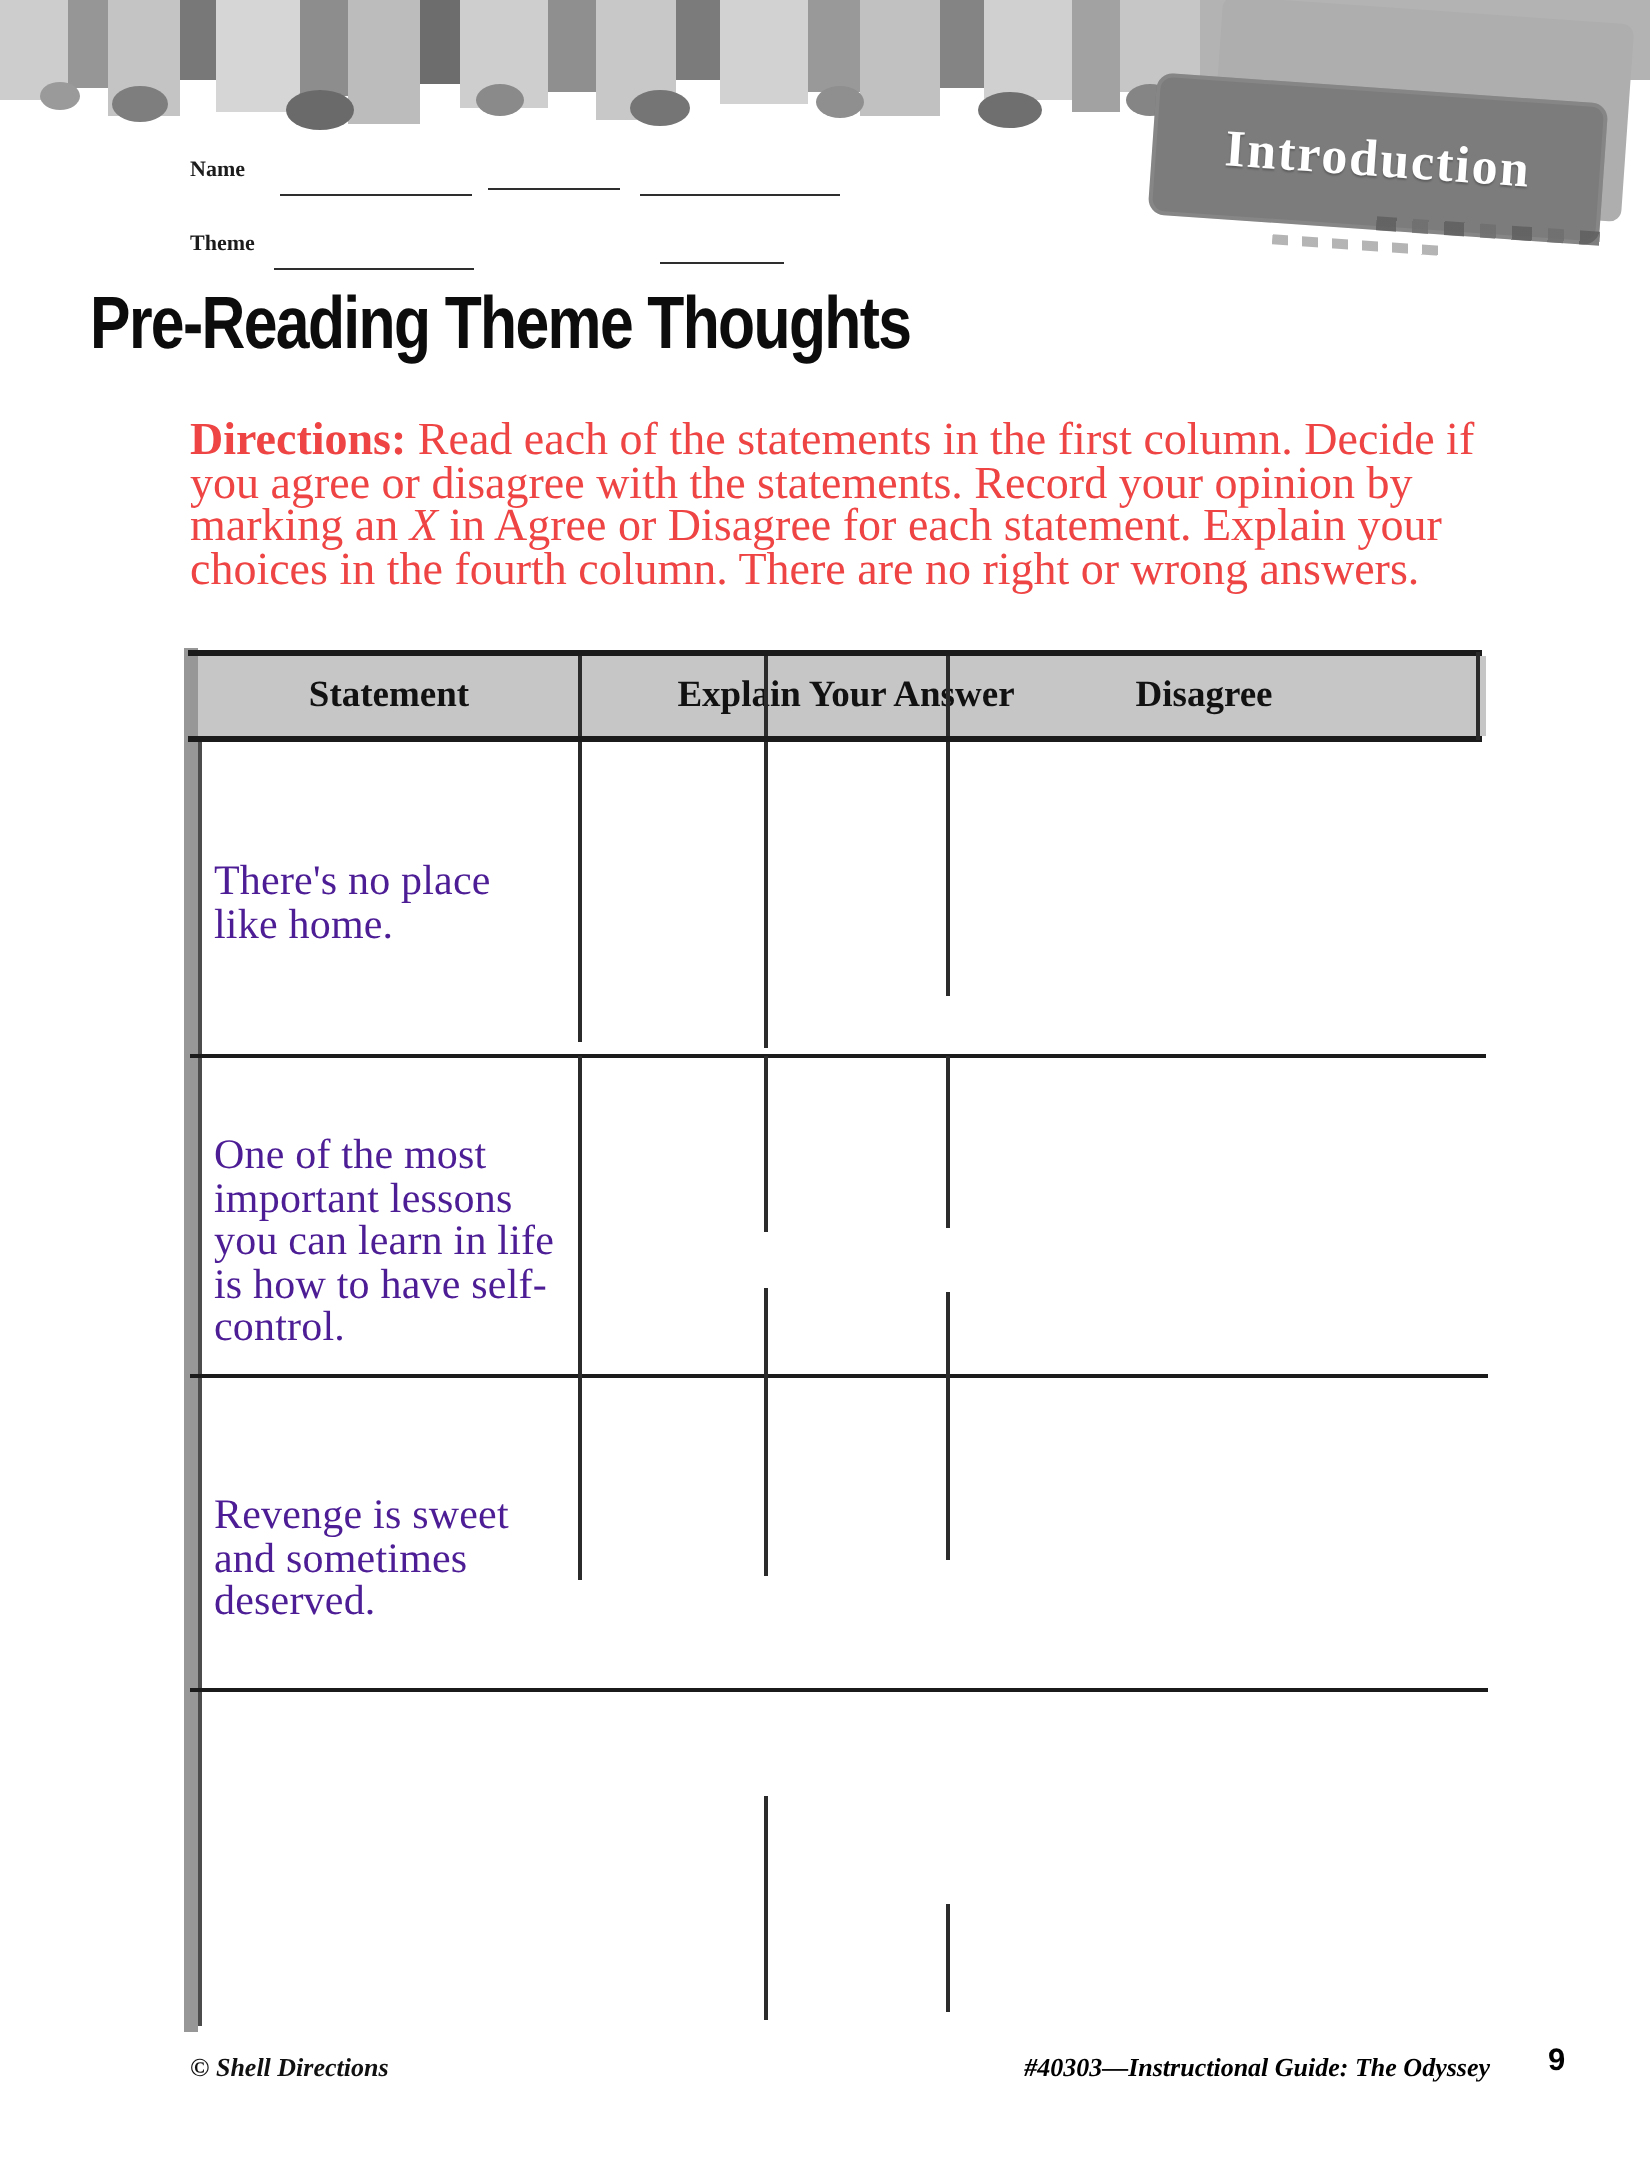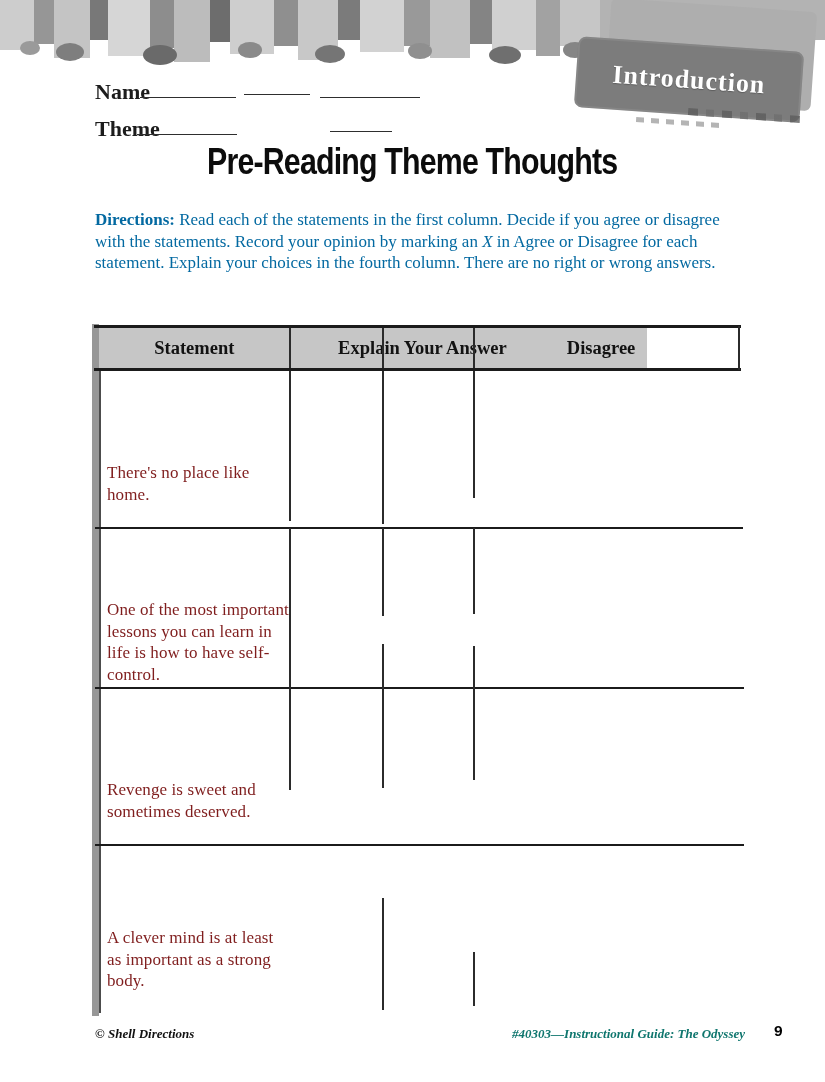--- a/index.html
+++ b/index.html
@@ -34,73 +34,72 @@
     background:repeating-linear-gradient(90deg,#5d5d5d 0 10px, transparent 10px 18px, #6e6e6e 18px 26px, transparent 26px 34px);
   }
   .tear2 {
     position:absolute; left:636px; top:120px; width:84px; height:5px;
     transform:rotate(4deg); opacity:.5;
     background:repeating-linear-gradient(90deg,#6a6a6a 0 8px, transparent 8px 15px);
   }
 
   
   .field-label {
-    position:absolute; font-size:22px; font-weight:600; color:#1c1c1c;
+    position:absolute; font-size:11px; font-weight:600; color:#1c1c1c;
   }
   .write-line {
     position:absolute; height:16px; border-bottom:1.4px solid #2e2e2e;
   }
 
   
-  .title { position:absolute; top:141px; left:0; width:825px; text-align:center; }
+  .title { position:absolute; top:141px; left:0; width:825px; }
   .title span {
     display:inline-block; font-family:"Liberation Sans", sans-serif;
     font-weight:800; font-size:37px; letter-spacing:-1px; color:#0c0c0c;
     transform:scaleX(0.82);
   }
 
   
   .directions {
     position:absolute; left:95px; top:209px; width:650px;
-    font-size:17px; line-height:21.6px; color:#0369a1;
+    font-size:23px; line-height:21.6px; color:#ef4444;
   }
   .directions b { font-weight:700; }
   .directions i { font-style:italic; }
 
   
   .left-band { position:absolute; left:92px; top:324px; width:7px; height:692px; background:#979797; }
   .left-edge { position:absolute; left:99px; top:325px; width:1.6px; height:688px; background:#4c4c4c; }
 
   .thead {
-    position:absolute; left:99px; top:328px; width:548px; height:40px;
+    position:absolute; left:99px; top:328px; width:644px; height:40px;
     background:#c6c6c6; display:flex;
   }
   .th {
     display:flex; align-items:center; justify-content:center;
     font-weight:700; font-size:18.5px; color:#121212;
   }
 
   .hline { position:absolute; background:#1b1b1b; height:1.7px; }
   .vline { position:absolute; background:#2b2b2b; width:1.6px; }
 
   .stmt {
-    position:absolute; font-size:17px; line-height:21.5px; color:#7f1d1d;
+    position:absolute; font-size:21px; line-height:21.5px; color:#4c1d95;
     letter-spacing:.1px;
-    margin-top:32px;
   }
   .cell { position:absolute; } 
 
   
   .footer-copyright {
     position:absolute; left:95px; top:1026px;
     font-style:italic; font-weight:600; font-size:13px; color:#111;
   }
   .footer-source {
     position:absolute; right:80px; top:1026px;
-    font-style:italic; font-weight:600; font-size:13px; color:#0f766e;margin-left:29px;
+    font-style:italic; font-weight:600; font-size:13px; color:#000000;margin-left:29px;
   }
   .footer-page {
     position:absolute; left:774px; top:1022px;
     font-family:"Liberation Sans", sans-serif;
     font-weight:700; font-size:15.5px; color:#000;
   }
 </style>
 </head>
 <body>
 
@@ -193,21 +192,20 @@
   <div class="vline" style="left:382px; top:898px; height:112px;"></div>
 
   <div class="vline" style="left:473px; top:371px; height:127px;"></div>
   <div class="vline" style="left:473px; top:528px; height:86px;"></div>
   <div class="vline" style="left:473px; top:646px; height:134px;"></div>
   <div class="vline" style="left:473px; top:952px; height:54px;"></div>
 
   <div class="stmt" style="left:107px; top:430px; width:150px;">There's no place like home.</div>
   <div class="stmt" style="left:107px; top:747px; width:180px;">Revenge is sweet and sometimes deserved.</div>
   <div class="stmt" style="left:107px; top:567px; width:182px;">One of the most important lessons you can learn in life is how to have self-control.</div>
-  <div class="stmt" style="left:107px; top:895px; width:180px;">A clever mind is at least as important as a strong body.</div>
 
   <div class="cell" style="left:291px; top:372px; width:90px; height:154px;"></div>
   <div class="cell" style="left:384px; top:372px; width:88px; height:154px;"></div>
   <div class="cell" style="left:476px; top:372px; width:264px; height:154px;"></div>
 
   <div class="cell" style="left:291px; top:529px; width:90px; height:157px;"></div>
   <div class="cell" style="left:384px; top:529px; width:88px; height:157px;"></div>
   <div class="cell" style="left:476px; top:529px; width:264px; height:157px;"></div>
 
   <div class="cell" style="left:291px; top:689px; width:90px; height:154px;"></div>

